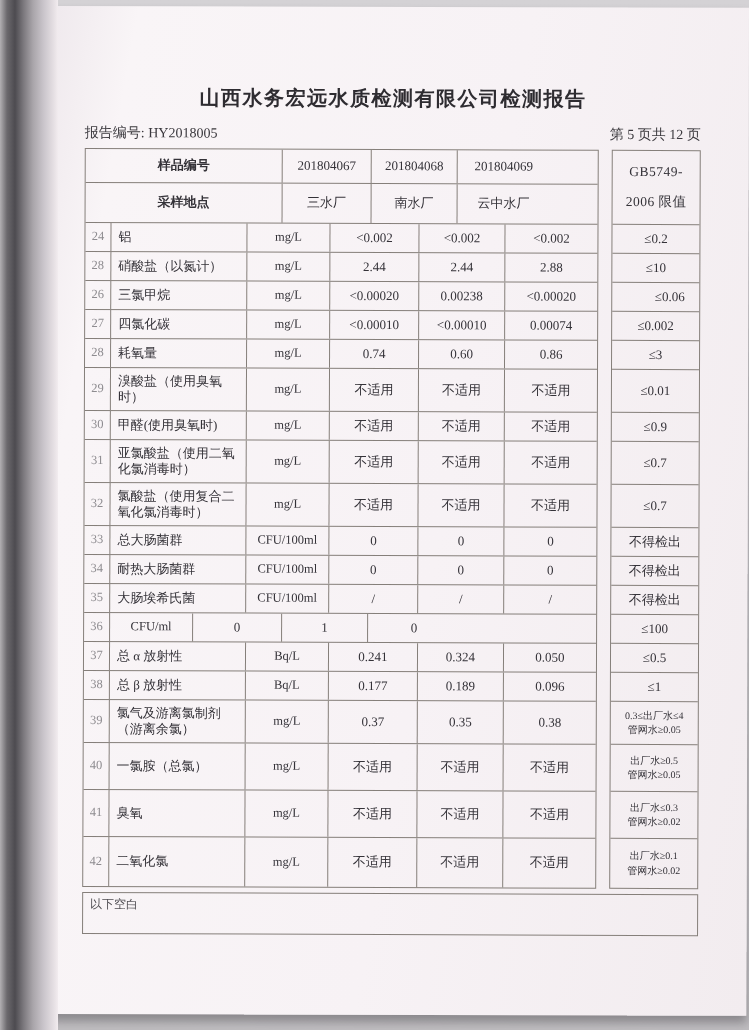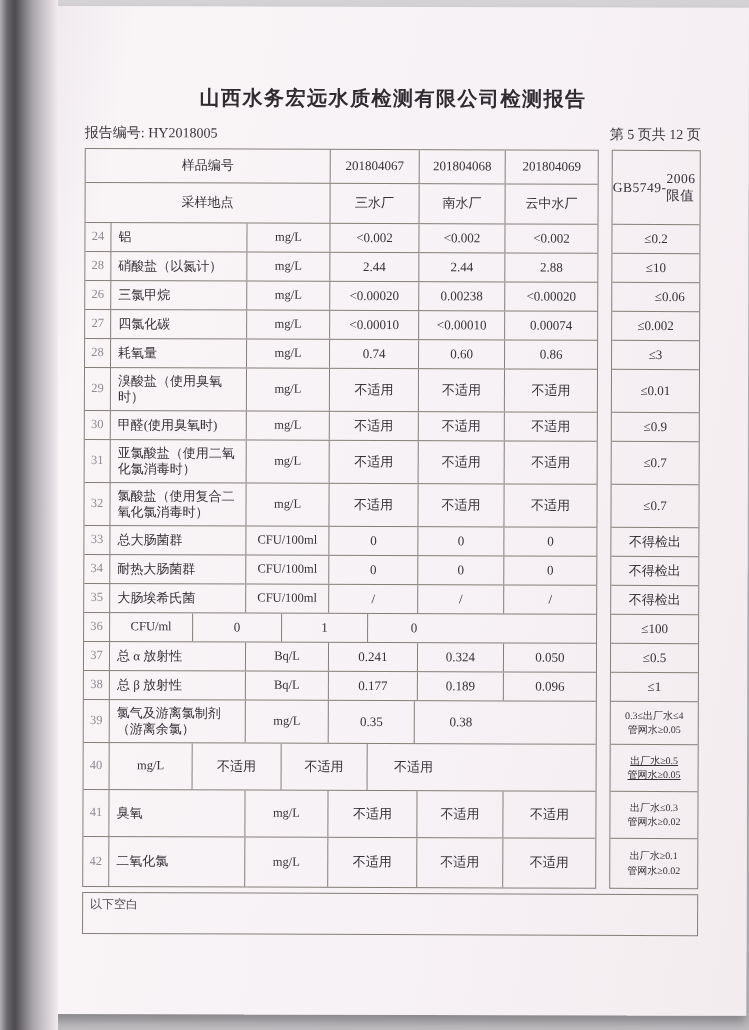--- a/index.html
+++ b/index.html
@@ -25,32 +25,32 @@
   .title{font-size:20px;font-weight:bold;text-align:center;letter-spacing:1.5px;color:#2e2c31;}
   .meta-row{display:flex;justify-content:space-between;align-items:flex-end;
             margin-top:13px;font-size:14px;color:#3a383d;}
   .table-wrap{display:flex;margin-top:6px;align-items:flex-start;}
   .main-table{width:514px;border:1px solid var(--bc);box-sizing:border-box;background:transparent;}
   .trow{display:flex;box-sizing:border-box;}
   .bt{border-top:1px solid var(--bc);}
   .cell{box-sizing:border-box;display:flex;align-items:center;justify-content:center;
         border-left:1px solid var(--bc);font-size:13px;line-height:1.25;text-align:center;}
   .cell.first{border-left:none;}
-  .c-span{width:244px;}
+  .c-span{width:196px;font-weight:bold;}
   .c-num{width:25px;color:var(--num);font-size:12.5px;}
   .c-name{width:136px;justify-content:flex-start;text-align:left;padding:2px 5px 2px 7px;}
   .c-unit{width:83px;font-size:12.5px;}
   .c-v1{width:89px;}
   .c-v2{width:86px;text-align:right;}
   .c-v3{width:93px;}
   .h1{height:33px;}
   .h2{height:40px;}
   .gap-col{width:13px;}
   .limit-col{width:89px;border:1px solid var(--bc);box-sizing:border-box;background:transparent;}
-  .limit-head{height:73px;box-sizing:border-box;display:flex;flex-direction:row;
+  .limit-head{height:73px;box-sizing:border-box;display:flex;flex-direction:column;
               justify-content:space-evenly;align-items:center;font-size:13.5px;letter-spacing:.5px;}
   .limit-cell{box-sizing:border-box;display:flex;align-items:center;justify-content:center;
               text-align:center;font-size:13px;white-space:pre-line;line-height:1.25;}
   .limit-cell.small{font-size:10px;line-height:1.45;}
   .note-box{margin-top:5px;width:616px;height:42px;box-sizing:border-box;
             border:1px solid var(--bc);font-size:12px;color:#4f4d52;
             padding:3px 0 0 7px;}
 </style>
 </head>
 <body>
@@ -198,25 +198,27 @@
               <div class="cell c-name">总 β 放射性</div>
               <div class="cell c-unit">Bq/L</div>
               <div class="cell c-v1">0.177</div>
               <div class="cell c-v2">0.189</div>
               <div class="cell c-v3">0.096</div>
             </div>
             <div class="trow bt" style="height: 43px;">
               <div class="cell c-num first">39</div>
               <div class="cell c-name">氯气及游离氯制剂（游离余氯）</div>
               <div class="cell c-unit">mg/L</div>
+              <div class="cell c-v1">0.37</div>
               <div class="cell c-v2">0.35</div>
               <div class="cell c-v3">0.38</div>
             </div>
             <div class="trow bt" style="height: 47px;">
               <div class="cell c-num first">40</div>
+              <div class="cell c-name">一氯胺（总氯）</div>
               <div class="cell c-unit">mg/L</div>
               <div class="cell c-v1">不适用</div>
               <div class="cell c-v2">不适用</div>
               <div class="cell c-v3">不适用</div>
             </div>
             <div class="trow bt" style="height: 47px;">
               <div class="cell c-num first">41</div>
               <div class="cell c-name">臭氧</div>
               <div class="cell c-unit">mg/L</div>
               <div class="cell c-v1">不适用</div>
@@ -252,21 +254,21 @@
             <div class="limit-cell bt" style="height: 43px;">≤0.7</div>
             <div class="limit-cell bt" style="height: 43px;">≤0.7</div>
             <div class="limit-cell bt" style="height: 29px;">不得检出</div>
             <div class="limit-cell bt" style="height: 29px;">不得检出</div>
             <div class="limit-cell bt" style="height: 29px;">不得检出</div>
             <div class="limit-cell bt" style="height: 29px;">≤100</div>
             <div class="limit-cell bt" style="height: 29px; font-family: Liberation Serif, serif;">≤0.5</div>
             <div class="limit-cell bt" style="height: 29px;">≤1</div>
             <div class="limit-cell bt small" style="height: 43px;">0.3≤出厂水≤4
 管网水≥0.05</div>
-            <div class="limit-cell bt small" style="height: 47px; text-decoration: underline;">出厂水≥0.5
+            <div class="limit-cell bt small" style="height: 47px;">出厂水≥0.5
 管网水≥0.05</div>
             <div class="limit-cell bt small" style="height: 47px;">出厂水≤0.3
 管网水≥0.02</div>
             <div class="limit-cell bt small" style="height: 50px;">出厂水≥0.1
 管网水≥0.02</div>
           </div>
       </div>
     </div>
 
     <div class="note-box">

